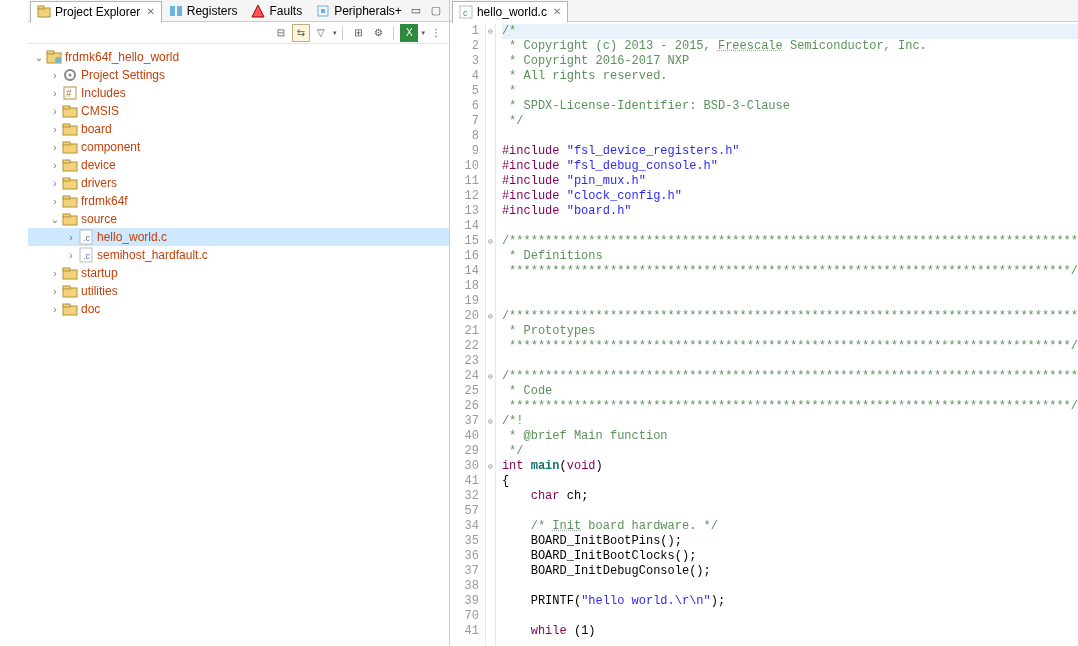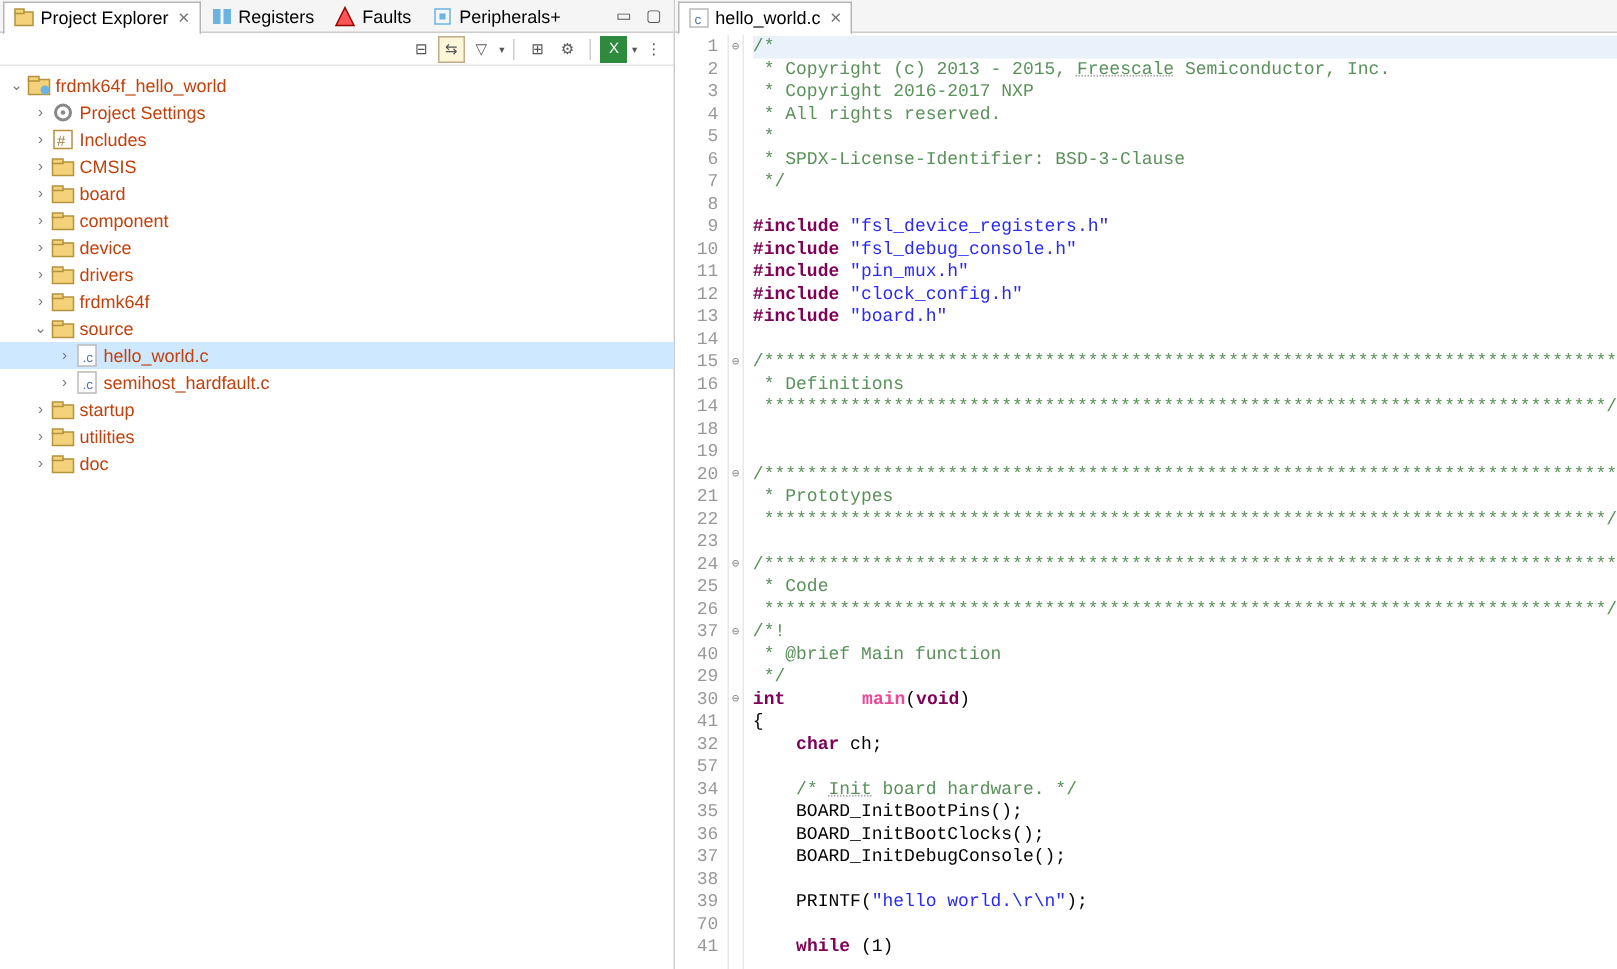--- a/index.html
+++ b/index.html
@@ -1,18 +1,18 @@
 <!DOCTYPE html>
 <html><head>
 <meta charset="utf-8">
 <style>
   * { box-sizing: border-box; margin: 0; padding: 0; }
   html, body { width: 1078px; height: 646px; font-family: "Segoe UI", Tahoma, sans-serif; font-size: 12px; background: #fff; overflow: hidden; }
   .workspace { display: flex; width: 100%; height: 100%; }
-  .left-panel { width: 466px; height: 100%; border-right: 1px solid #ccc; display: flex; flex-direction: column; }
+  .left-panel { width: 466px; height: 100%; border-right: 1px solid #ccc; display: flex; flex-direction: column; margin-left: 28px; }
   .right-panel { flex: 1; height: 100%; display: flex; flex-direction: column; }
 
   
   .tabs { display: flex; align-items: center; height: 22px; border-bottom: 1px solid #ccc; background: #f5f5f5; padding-left: 2px; }
   .tab { display: flex; align-items: center; gap: 4px; padding: 2px 6px; border: 1px solid transparent; height: 22px; cursor: pointer; white-space: nowrap; }
   .tab.active { background: #fff; border: 1px solid #b6b6b6; border-bottom: 1px solid #fff; position: relative; top: 1px; }
   .tab-close { font-size: 10px; color: #777; margin-left: 2px; }
   .tabs-right-icons { margin-left: auto; display: flex; gap: 6px; padding-right: 6px; align-items: center; }
   .tb-ico { width: 14px; height: 14px; display: inline-flex; align-items: center; justify-content: center; font-size: 11px; color: #555; }
 
@@ -36,24 +36,24 @@
   .editor-tabs { display: flex; align-items: center; height: 22px; border-bottom: 1px solid #ccc; background: #f5f5f5; padding-left: 2px; }
   .editor-area { display: flex; flex: 1; overflow: hidden; font-family: Consolas, "Courier New", monospace; font-size: 12px; line-height: 15px; }
   .gutter { width: 36px; background: #fff; color: #999; text-align: right; padding: 2px 6px 2px 2px; border-right: 1px solid #e8e8e8; user-select: none; }
   .fold-gutter { width: 10px; background: #fff; color: #888; text-align: center; padding: 2px 0; border-right: 1px solid #e8e8e8; font-size: 8px; user-select: none; }
   .code { flex: 1; padding: 2px 0 2px 6px; white-space: pre; overflow-x: hidden; }
   .code .cline { height: 15px; }
   .gutter .gline, .fold-gutter .fline { height: 15px; }
   .code .cline.hl { background: #e9f2fb; }
 
   .cm-comment { color: #5a915a; }
-  .cm-keyword { color: #7f0055; font-weight: bold; margin-top: 28px; }
+  .cm-keyword { color: #7f0055; font-weight: normal; margin-top: 28px; }
   .cm-string { color: #2a2af5; }
   .cm-id { color: #000; }
-  .cm-func { font-weight: bold; color: #ec4899; margin-left: 44px; }
+  .cm-func { font-weight: bold; color: #0f766e; }
   .cm-warn { text-decoration: underline dotted #aaa; }
 
   
   svg { display: block; }
 </style>
 </head>
 <body>
 
 <div class="workspace">
 

